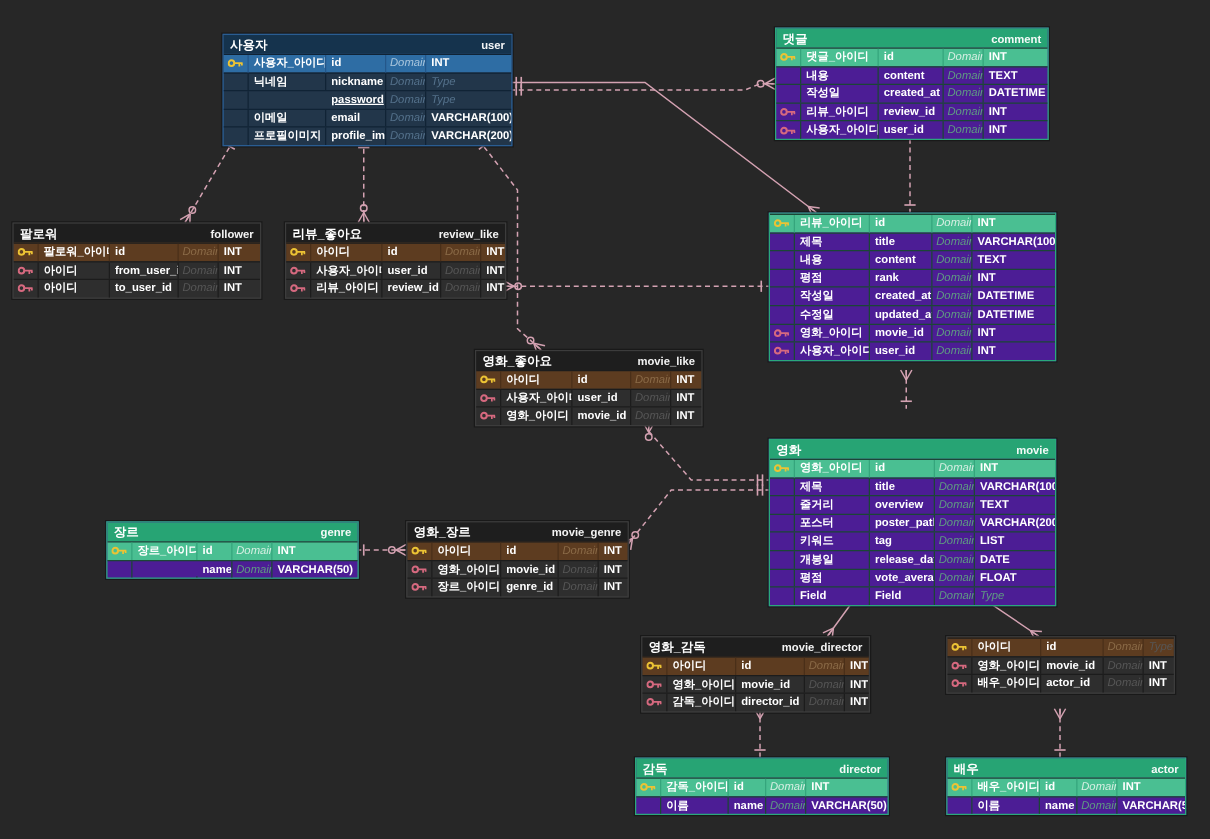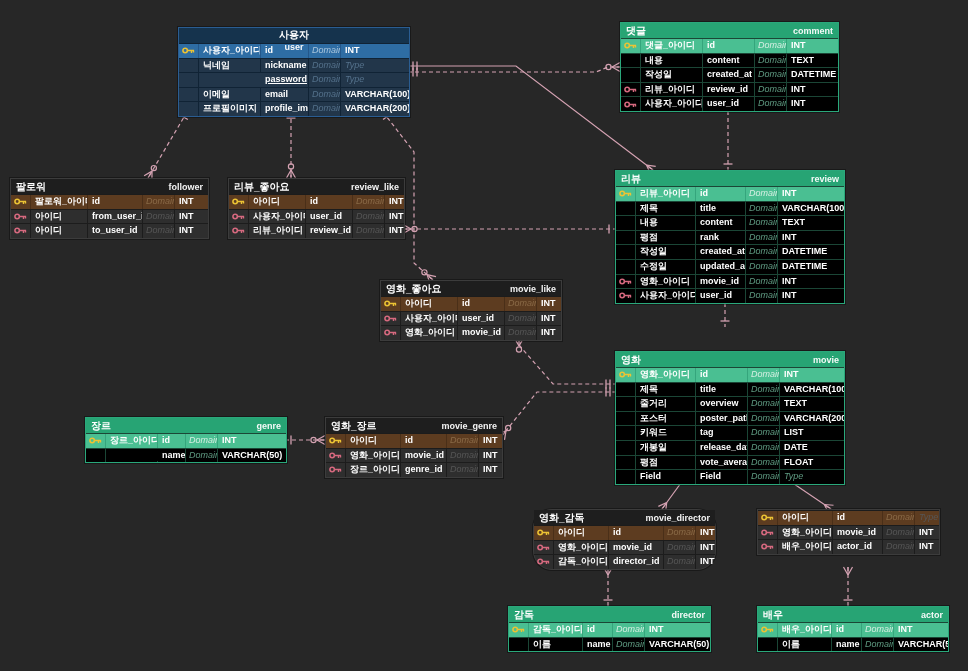--- a/index.html
+++ b/index.html
@@ -12,30 +12,30 @@
   .t-physical{font-size:9px;font-weight:bold;opacity:.95;}
   .t-row{display:flex;height:13.6px;line-height:13.6px;}
   .c{overflow:hidden;white-space:nowrap;box-sizing:border-box;}
   .c.icon{width:20px;flex:0 0 20px;display:flex;align-items:center;justify-content:center;}
   .c.name,.c.col{font-weight:bold;padding-left:4px;}
   .c.domain{flex:0 0 32px;font-style:italic;padding-left:3px;text-align:center;}
   .c.type{flex:1;font-weight:bold;padding-left:4px;}
   .c.type.ph{font-style:italic;font-weight:normal;}
   
   .theme-blue{background:#22364a;border-color:#2a5d92;}
-  .theme-blue .t-header{background:#15334d;flex-direction:column;}
+  .theme-blue .t-header{background:#15334d;}
   .theme-blue .t-row{border-top:1px solid #102335;}
   .theme-blue .t-row .c{border-right:1px solid #102335;}
   .theme-blue .t-row.pk{background:#2e6da4;}
   .theme-blue .t-row.pk .c{border-right-color:#245website;border-right-color:#24578a;}
   .theme-blue .t-row.pk .c.domain{color:#aac6dd;}
   .theme-blue .c.domain{color:#54718b;}
   .theme-blue .c.type.ph{color:#54718b;}
   
-  .theme-green{background:#000000;border-color:#2aa87b;}
+  .theme-green{background:#4c1d95;border-color:#2aa87b;}
   .theme-green .t-header{background:#27a474;}
   .theme-green .t-row{border-top:1px solid #1b4636;}
   .theme-green .t-row .c{border-right:1px solid #1b4636;}
   .theme-green .t-row.pk{background:#4abf92;}
   .theme-green .t-row.pk .c{border-right-color:#35a57c;}
   .theme-green .t-row.pk .c.domain{color:#d6efe3;}
   .theme-green .c.domain{color:#5f9b82;}
   .theme-green .c.type.ph{color:#5f9b82;}
   
   .theme-dark{background:#2e2e2e;border-color:#3c3c3c;}
@@ -323,24 +323,20 @@
               <path d="M5.8 4.5 H13 M10.2 4.5 V7.3 M12.4 4.5 V6.6" fill="none" stroke="#d6697f" stroke-width="1.5"></path>
             </svg>
           </span>
           <span class="c name" style="flex: 0 0 57px;">리뷰_아이디</span>
           <span class="c col" style="flex: 0 0 47px;">review_id</span>
           <span class="c domain">Domain</span>
           <span class="c type">INT</span>
         </div>
       </div>
       <div class="erd-table theme-green" style="left: 615px; top: 170px; width: 228px;">
-        <div class="t-header">
-          <span class="t-logical">리뷰</span>
-          <span class="t-physical">review</span>
-        </div>
         <div class="t-row pk">
           <span class="c icon">
             <svg width="13" height="9" viewBox="0 0 14 9">
               <circle cx="3.4" cy="4.5" r="2.4" fill="none" stroke="#ecc334" stroke-width="1.7"></circle>
               <path d="M5.8 4.5 H13 M10.2 4.5 V7.3 M12.4 4.5 V6.6" fill="none" stroke="#ecc334" stroke-width="1.5"></path>
             </svg>
           </span>
           <span class="c name" style="flex: 0 0 60px;">리뷰_아이디</span>
           <span class="c col" style="flex: 0 0 50px;">id</span>
           <span class="c domain">Domain</span>
@@ -575,21 +571,21 @@
               <circle cx="3.4" cy="4.5" r="2.4" fill="none" stroke="#d6697f" stroke-width="1.7"></circle>
               <path d="M5.8 4.5 H13 M10.2 4.5 V7.3 M12.4 4.5 V6.6" fill="none" stroke="#d6697f" stroke-width="1.5"></path>
             </svg>
           </span>
           <span class="c name" style="flex: 0 0 55px;">장르_아이디</span>
           <span class="c col" style="flex: 0 0 46px;">genre_id</span>
           <span class="c domain">Domain</span>
           <span class="c type">INT</span>
         </div>
       </div>
-      <div class="erd-table theme-dark" style="left: 533px; top: 509px; width: 181px; border-radius: 19px;">
+      <div class="erd-table theme-dark" style="left: 513px; top: 509px; width: 181px;">
         <div class="t-header">
           <span class="t-logical">영화_감독</span>
           <span class="t-physical">movie_director</span>
         </div>
         <div class="t-row pk">
           <span class="c icon">
             <svg width="13" height="9" viewBox="0 0 14 9">
               <circle cx="3.4" cy="4.5" r="2.4" fill="none" stroke="#ecc334" stroke-width="1.7"></circle>
               <path d="M5.8 4.5 H13 M10.2 4.5 V7.3 M12.4 4.5 V6.6" fill="none" stroke="#ecc334" stroke-width="1.5"></path>
             </svg>

